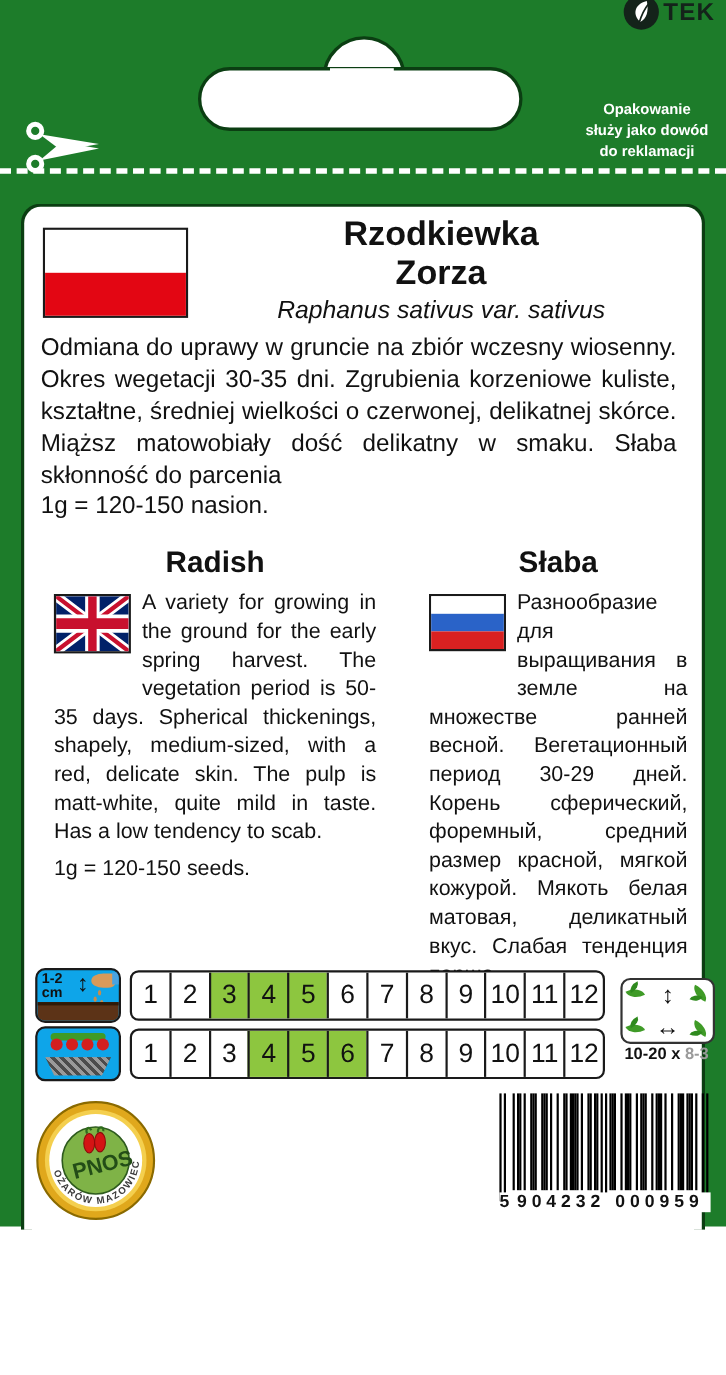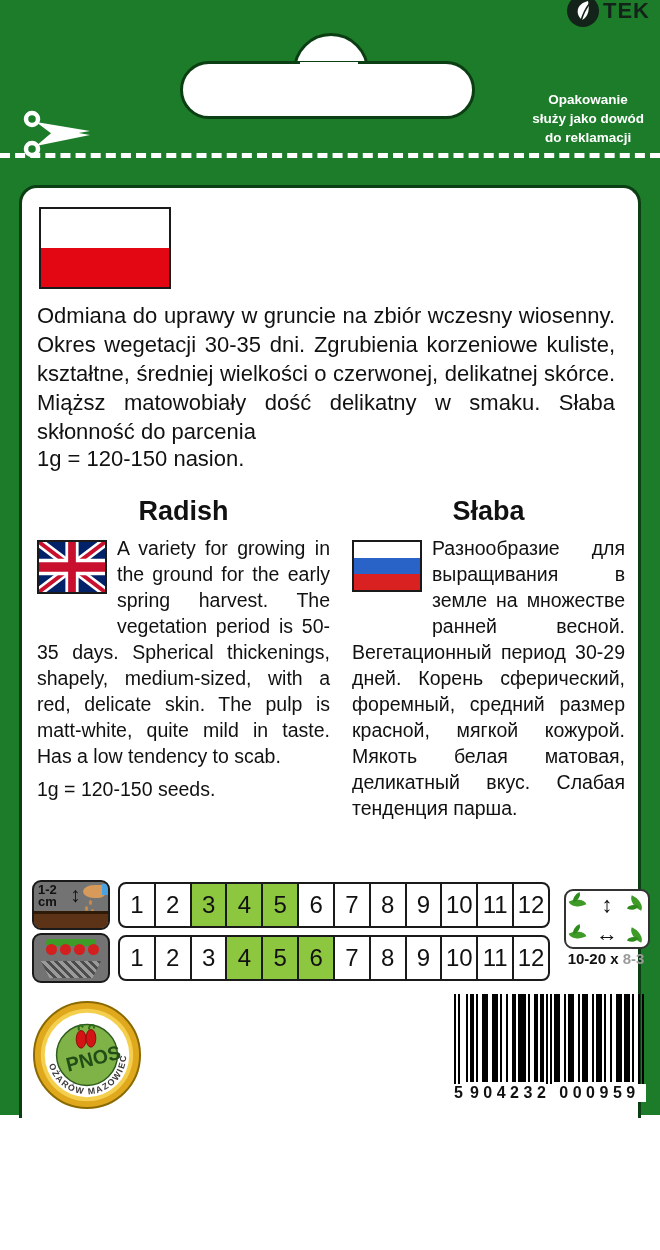--- a/index.html
+++ b/index.html
@@ -40,34 +40,34 @@
   #title-wrap{position:absolute;left:150px;right:8px;top:8px;text-align:center;}
   .title-line{font-size:31px;font-weight:bold;line-height:1.12;}
   #latin-name{font-size:22.5px;font-style:italic;margin-top:4px;}
 
   
   #desc-pl{position:absolute;left:15px;right:23px;top:113px;font-size:22px;line-height:29px;
            text-align:justify;}
   #desc-pl-seeds{position:absolute;left:15px;top:258px;font-size:22px;}
 
   
-  #columns{position:absolute;left:15px;right:13px;top:308px;display:flex;gap:22px;}
+  #columns{position:absolute;left:27px;right:13px;top:308px;display:flex;gap:48px;}
   .col{width:293px;}
   .col-heading{text-align:center;font-size:27px;font-weight:bold;margin-bottom:8px;}
   .col-flag{float:left;margin:5px 10px 30px 0;border:2px solid #1a1a1a;line-height:0;}
   #flag-uk{width:66px;height:50px;}
   #flag-ru{width:66px;height:48px;}
   #flag-ru .s{height:16px;}
   .col-text{font-size:19.5px;line-height:26px;text-align:justify;}
   .seeds-line{font-size:19.5px;margin-top:9px;clear:both;}
 
   
   #calendar{position:absolute;left:8px;right:8px;top:692px;height:110px;}
   .cal-icon{position:absolute;left:2px;width:74px;height:46px;border:2.5px solid #1a1a1a;
-            border-radius:9px;background:#737373;overflow:hidden;}
+            border-radius:9px;background:#0ea5e9;overflow:hidden;}
   #icon-sow{top:0;}
   #icon-basket{top:53px;}
   #sow-soil{position:absolute;bottom:0;left:0;right:0;height:14px;background:#5c3317;
             border-top:3px solid #2f1a07;}
   #sow-label{position:absolute;left:4px;top:2px;font-size:13px;font-weight:bold;line-height:0.95;}
   #sow-arrow{position:absolute;left:36px;top:1px;font-size:21px;font-weight:bold;}
   #sow-hand{position:absolute;right:3px;top:3px;width:22px;height:13px;background:#d89a5a;
             border-radius:60% 20% 40% 60%;}
   #sow-sleeve{position:absolute;right:0;top:2px;width:6px;height:11px;background:#4aa3e0;}
   .seed{position:absolute;width:3px;height:5px;background:#c98c4a;border-radius:50%;}
@@ -151,20 +151,25 @@
   <div id="hangtab"></div>
   <div id="hangtab-patch"></div>
 
   <div id="panel">
 
     <div id="flag-pl">
       <div class="w"></div>
       <div class="r"></div>
     </div>
 
+    <div id="title-wrap">
+      <div class="title-line">Rzodkiewka</div>
+      <div class="title-line">Zorza</div>
+      <div id="latin-name">Raphanus sativus var. sativus</div>
+    </div>
 
     <div id="desc-pl">Odmiana do uprawy w gruncie na zbiór wczesny wiosenny. Okres wegetacji 30-35 dni. Zgrubienia korzeniowe kuliste, kształtne, średniej wielkości o czerwonej, delikatnej skórce. Miąższ matowobiały dość delikatny w smaku. Słaba skłonność do parcenia</div>
     <div id="desc-pl-seeds">1g = 120-150 nasion.</div>
 
     <div id="columns">
       <div class="col">
         <div class="col-heading">Radish</div>
         <div class="col-flag">
           <svg id="flag-uk" viewBox="0 0 60 36" preserveAspectRatio="none">
             <rect width="60" height="36" fill="#012169"></rect>

